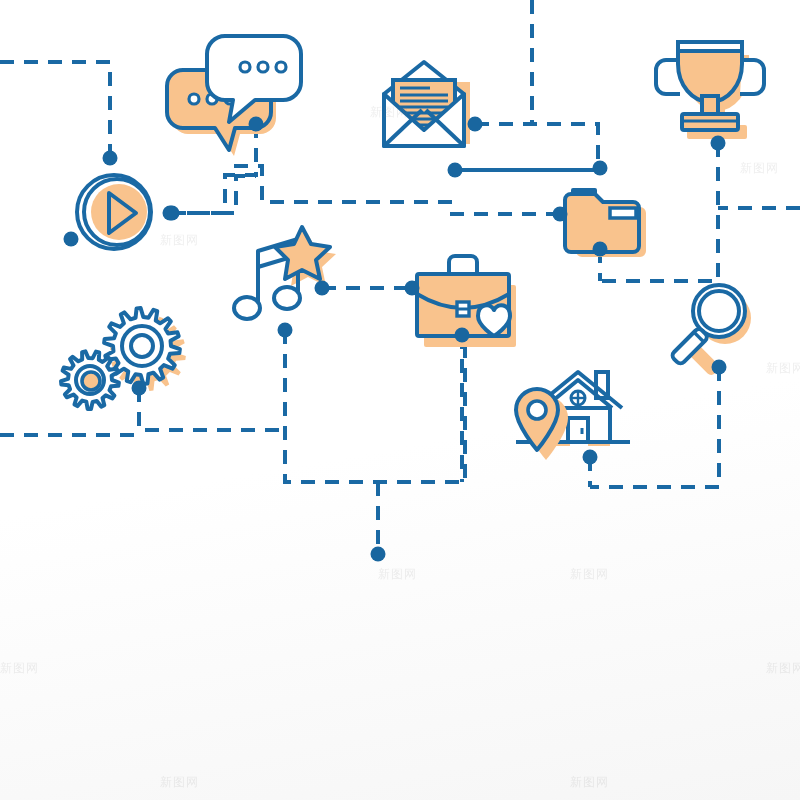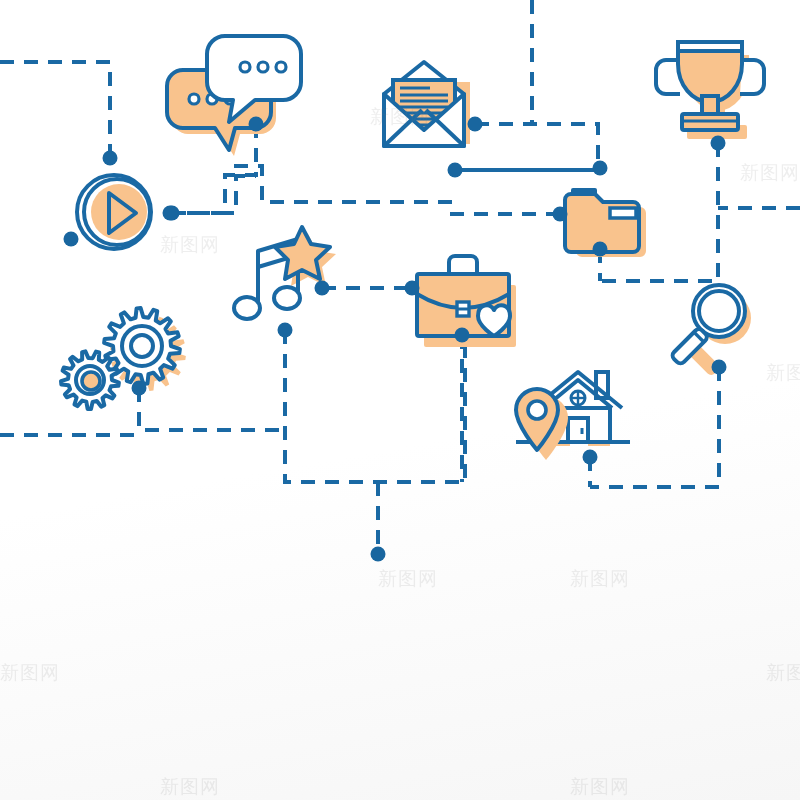--- a/index.html
+++ b/index.html
@@ -23,21 +23,21 @@
   #scene {
     position: absolute;
     top: 0;
     left: 0;
     width: 800px;
     height: 800px;
     display: block;
   }
   .wm {
     position: absolute;
-    font-size: 19px;
+    font-size: 12px;
     color: rgba(120,120,120,0.13);
     font-family: "DejaVu Sans", sans-serif;
     letter-spacing: 1px;
     user-select: none;
     white-space: nowrap;
     pointer-events: none;
   }
 </style>
 </head>
 <body>

